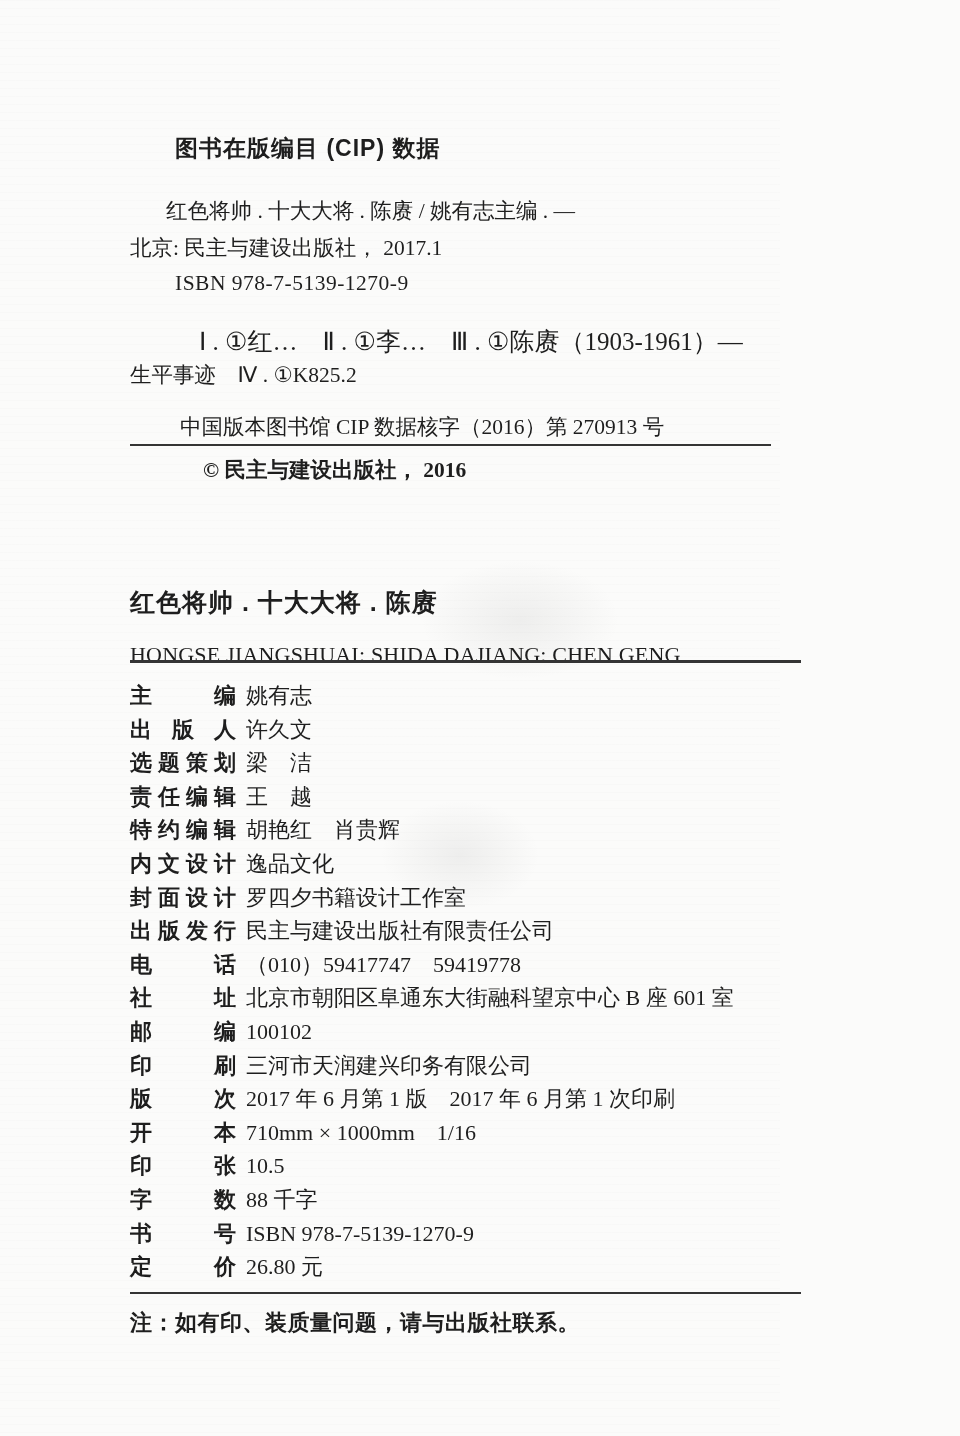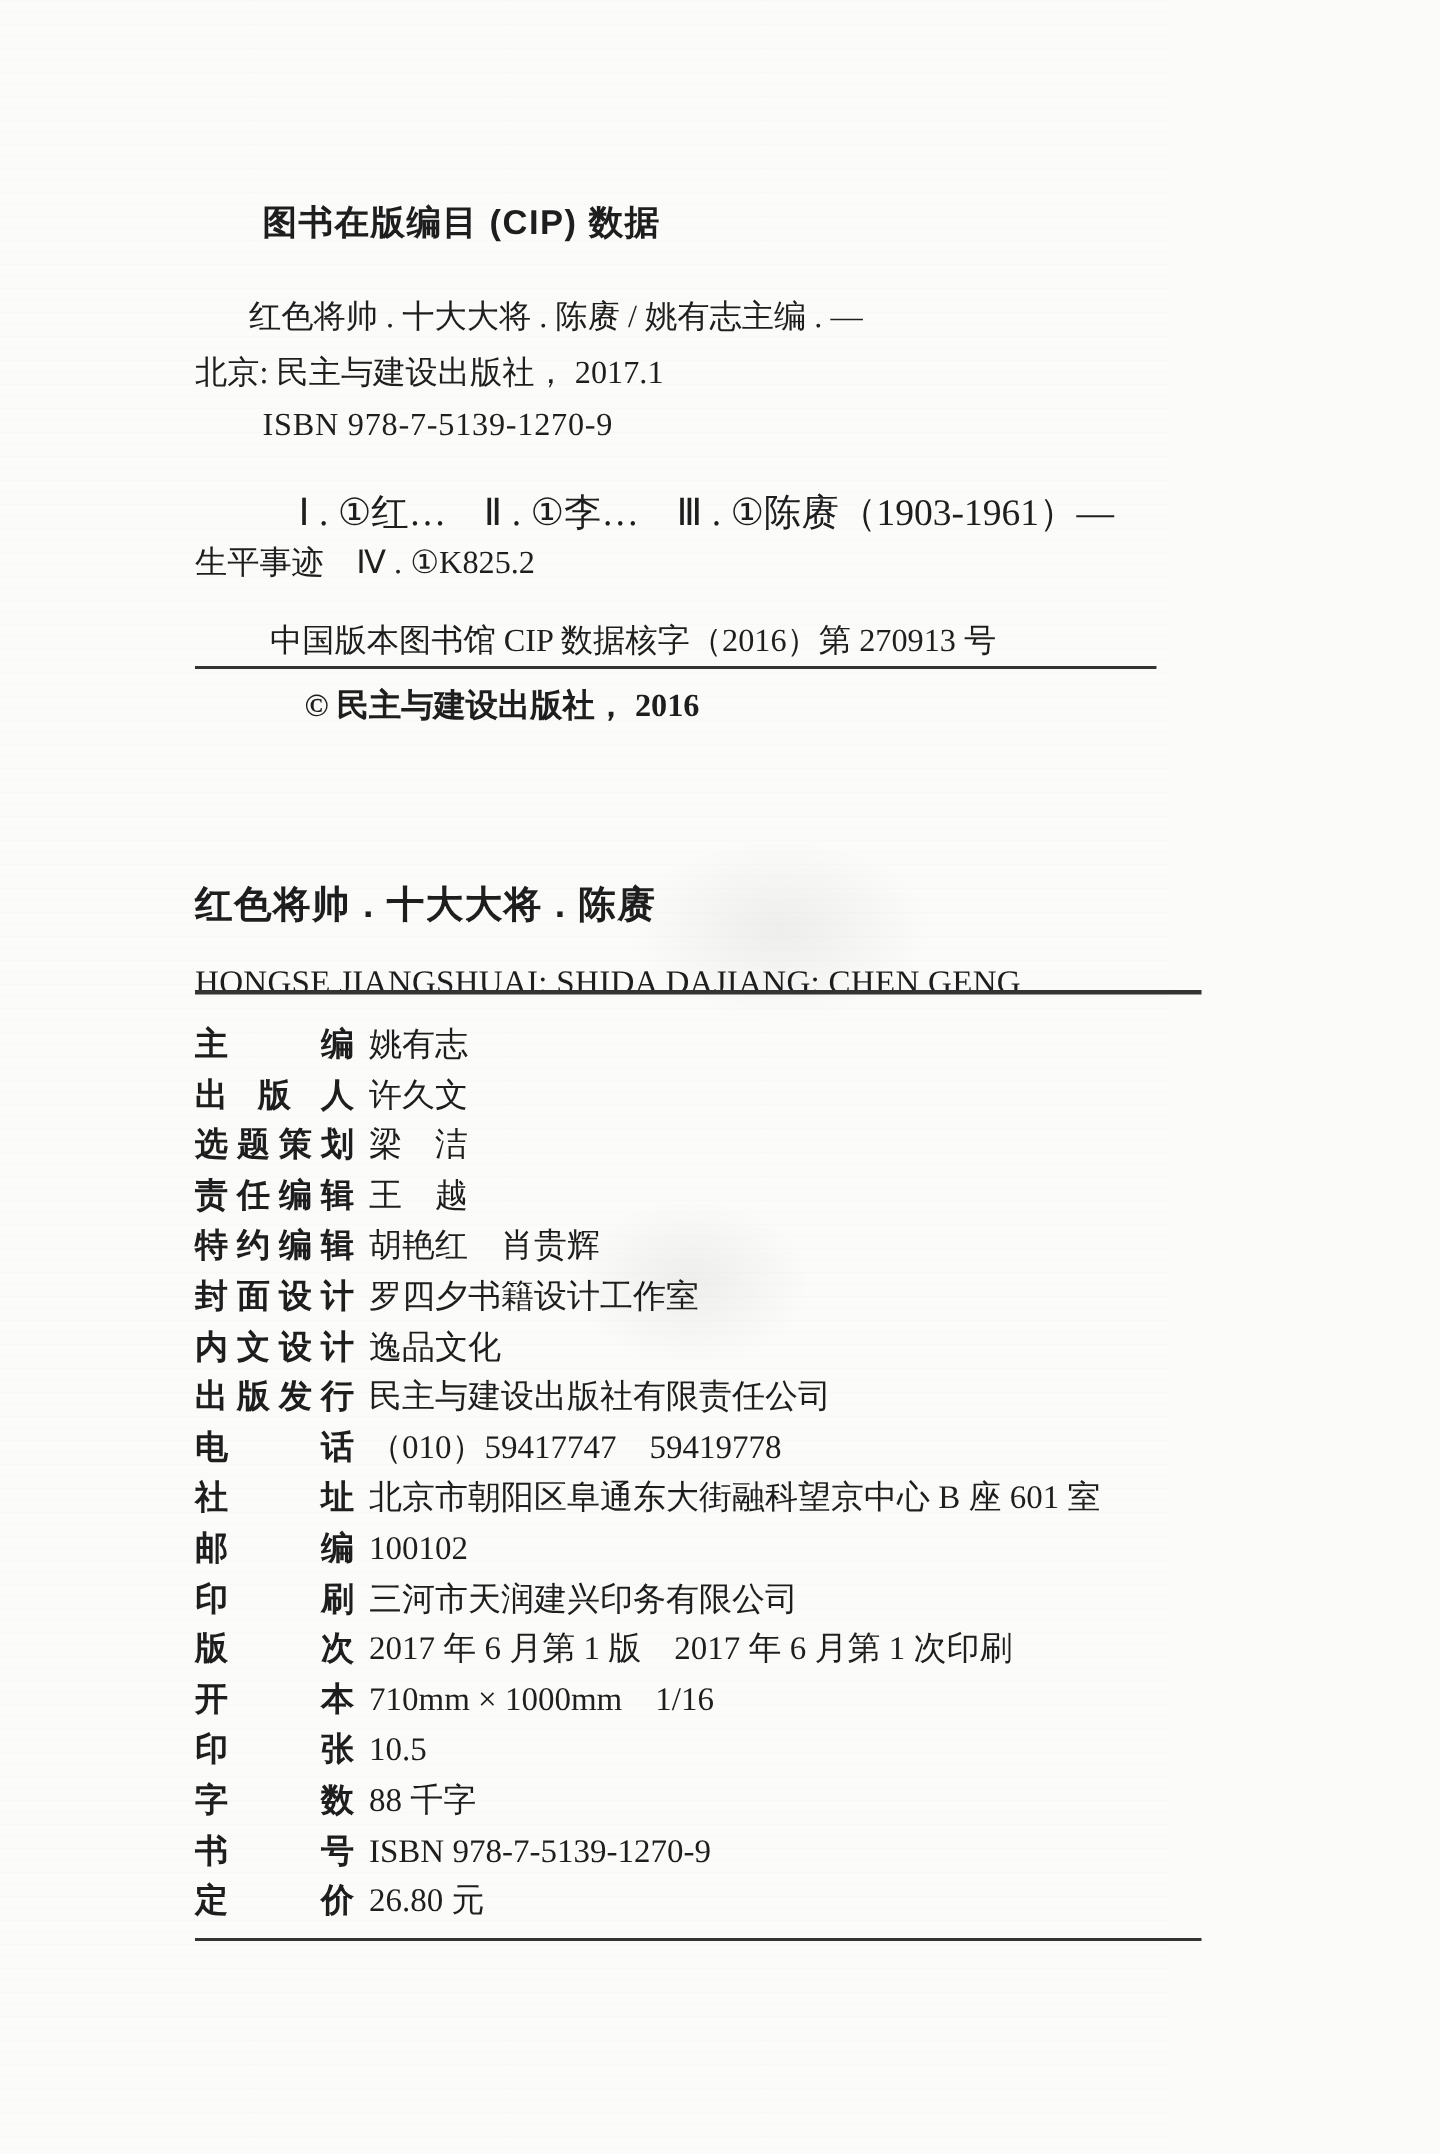--- a/index.html
+++ b/index.html
@@ -86,24 +86,24 @@
     <div class="col-row">
       <span class="col-label hei">选题策划</span><span class="col-value serif">梁　洁</span>
     </div>
     <div class="col-row">
       <span class="col-label hei">责任编辑</span><span class="col-value serif">王　越</span>
     </div>
     <div class="col-row">
       <span class="col-label hei">特约编辑</span><span class="col-value serif">胡艳红　肖贵辉</span>
     </div>
     <div class="col-row">
-      <span class="col-label hei">封面设计</span><span class="col-value serif">罗四夕书籍设计工作室</span>
+      <span class="col-label hei">内文设计</span><span class="col-value serif">逸品文化</span>
     </div>
     <div class="col-row">
-      <span class="col-label hei">内文设计</span><span class="col-value serif">逸品文化</span>
+      <span class="col-label hei">封面设计</span><span class="col-value serif">罗四夕书籍设计工作室</span>
     </div>
     <div class="col-row">
       <span class="col-label hei">出版发行</span><span class="col-value serif">民主与建设出版社有限责任公司</span>
     </div>
     <div class="col-row">
       <span class="col-label hei">电话</span><span class="col-value serif">（010）59417747　59419778</span>
     </div>
     <div class="col-row">
       <span class="col-label hei">社址</span><span class="col-value serif">北京市朝阳区阜通东大街融科望京中心 B 座 601 室</span>
     </div>
@@ -127,14 +127,15 @@
     </div>
     <div class="col-row">
       <span class="col-label hei">书号</span><span class="col-value serif">ISBN 978-7-5139-1270-9</span>
     </div>
     <div class="col-row">
       <span class="col-label hei">定价</span><span class="col-value serif">26.80 元</span>
     </div>
   </div>
 
   <div class="rule rule-note"></div>
+  <div class="abs hei note-line">注：如有印、装质量问题，请与出版社联系。</div>
 
 </div>
 
 </body></html>

